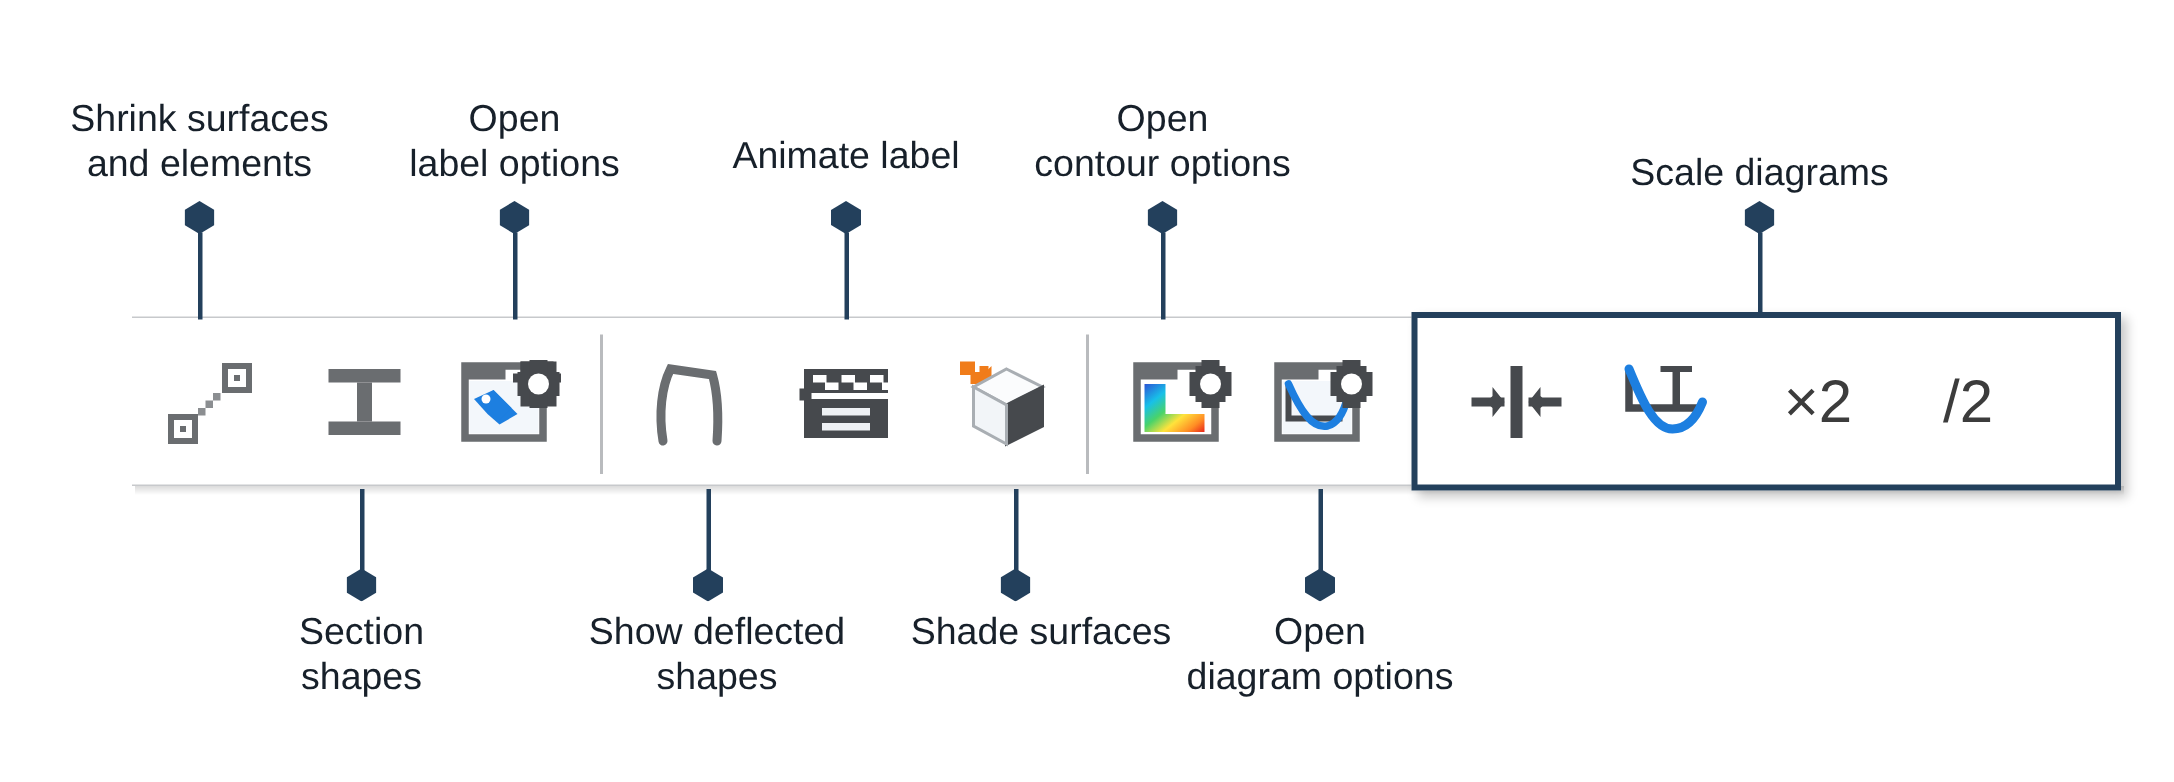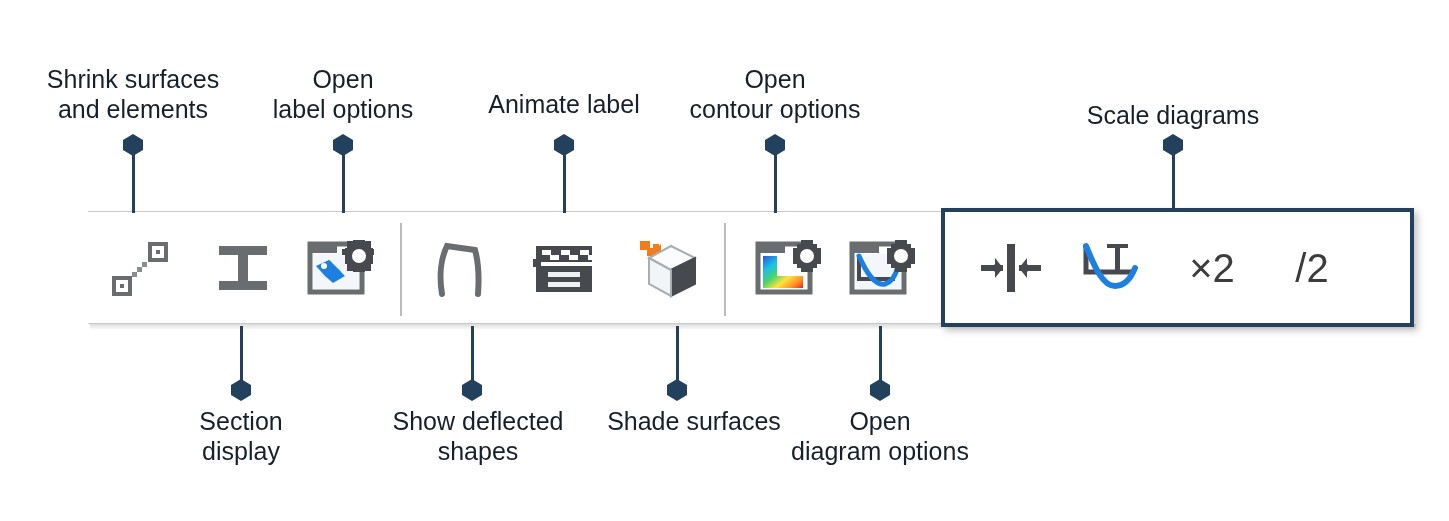--- a/index.html
+++ b/index.html
@@ -313,21 +313,21 @@
       <div class="leader" style="left: 563px; top: 155px; height: 58px;"></div>
       <div class="dot" style="left: 554px; top: 134px;"></div>
       <div class="callout-label" style="left: 645px; top: 64px; width: 260px;">Open
 contour options</div>
       <div class="leader" style="left: 774px; top: 155px; height: 58px;"></div>
       <div class="dot" style="left: 765px; top: 134px;"></div>
       <div class="callout-label" style="left: 1038px; top: 89px; width: 270px; margin-top: 11px;">Scale diagrams</div>
       <div class="leader" style="left: 1172px; top: 155px; height: 55px;"></div>
       <div class="dot" style="left: 1163px; top: 134px;"></div>
       <div class="callout-label" style="left: 126px; top: 406px; width: 230px;">Section
-display</div>
+shapes</div>
       <div class="leader" style="left: 240px; top: 326px; height: 55px;"></div>
       <div class="dot" style="left: 231px; top: 379px;"></div>
       <div class="callout-label" style="left: 348px; top: 406px; width: 260px;">Show deflected
 shapes</div>
       <div class="leader" style="left: 471px; top: 326px; height: 55px;"></div>
       <div class="dot" style="left: 462px; top: 379px;"></div>
       <div class="callout-label" style="left: 564px; top: 406px; width: 260px;">Shade surfaces</div>
       <div class="leader" style="left: 676px; top: 326px; height: 55px;"></div>
       <div class="dot" style="left: 667px; top: 379px;"></div>
       <div class="callout-label" style="left: 745px; top: 406px; width: 270px;">Open

